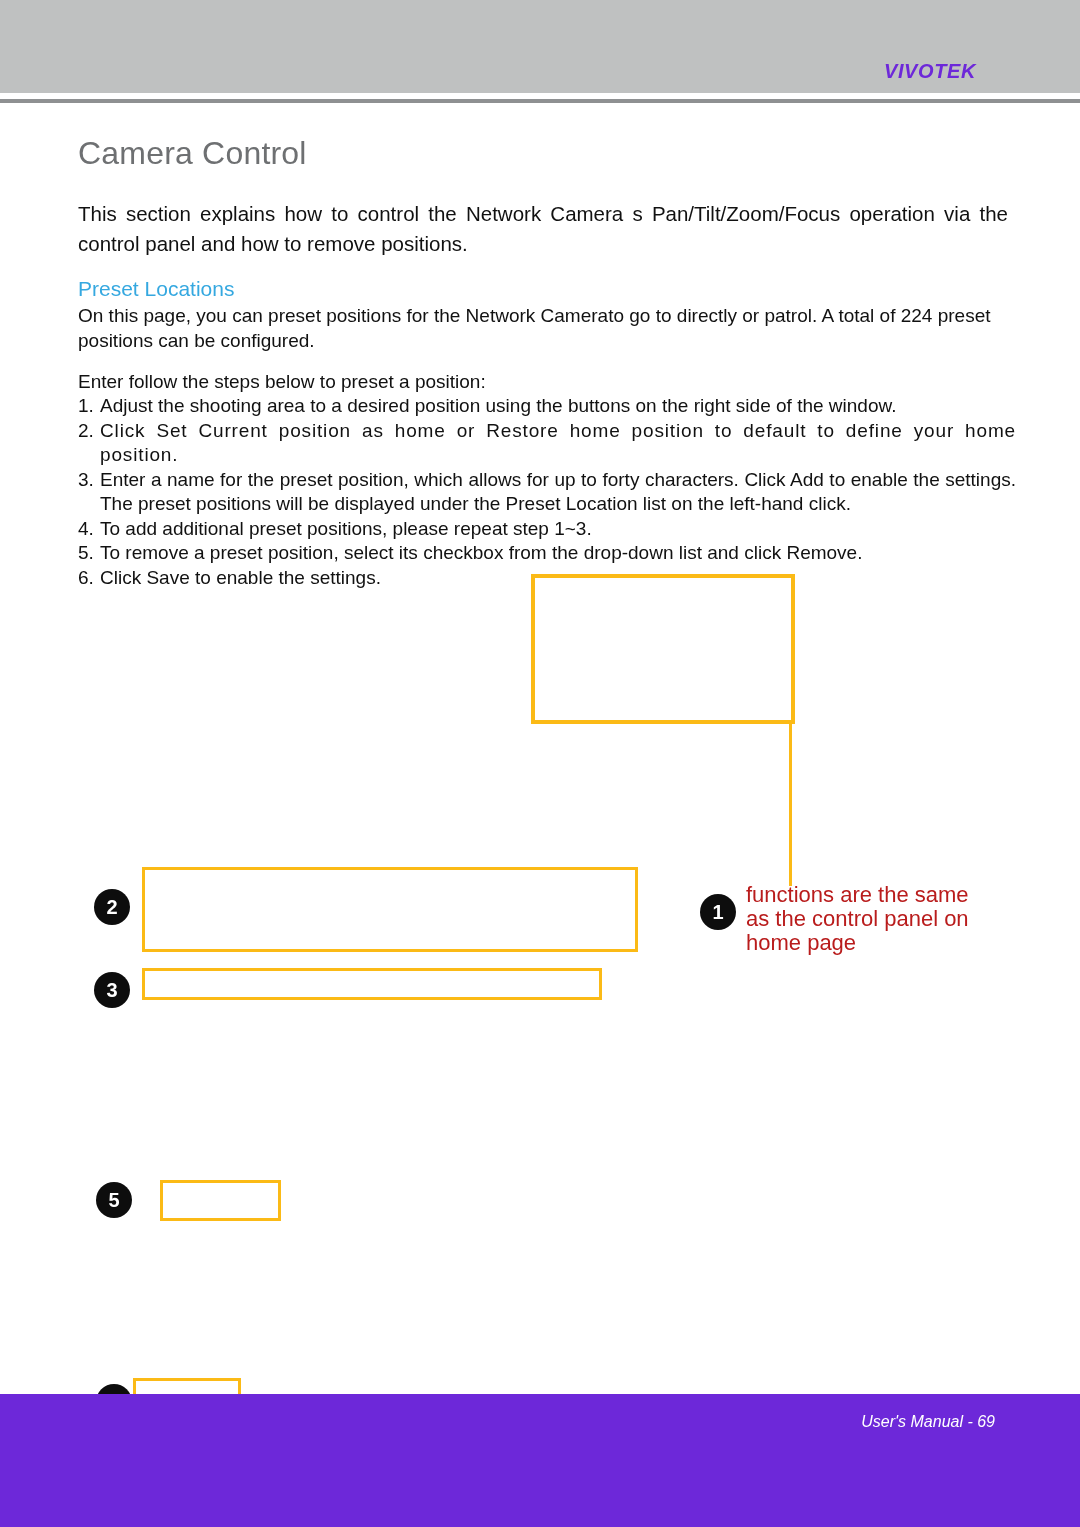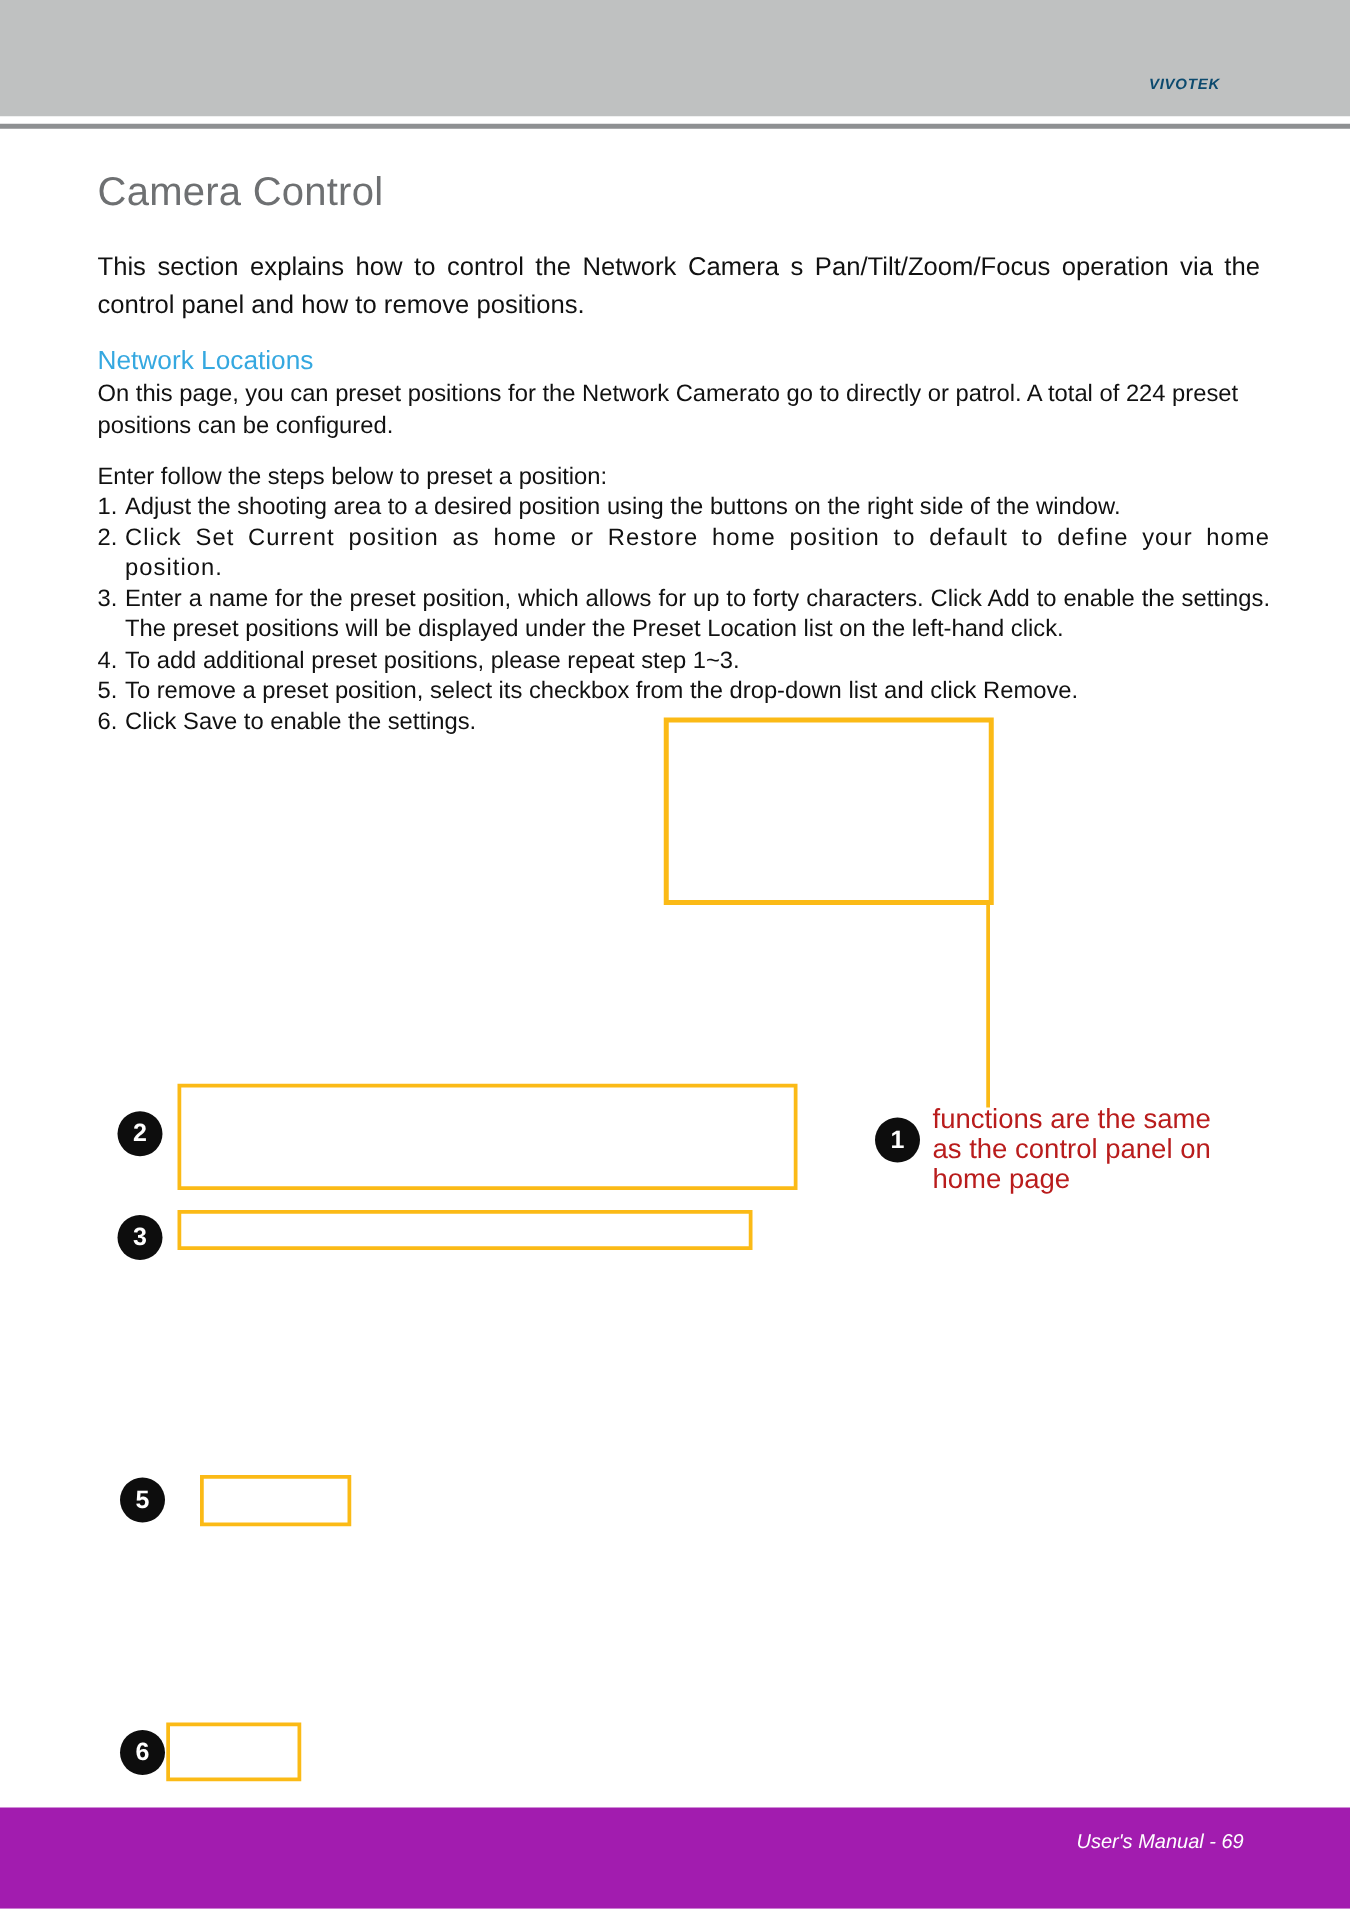--- a/index.html
+++ b/index.html
@@ -21,24 +21,24 @@
     left: 0;
     top: 0;
     width: 1080px;
     height: 93px;
     background: #bfc1c1;
   }
   .brand {
     position: absolute;
     right: 104px;
     top: 61px;
-    font-size: 12px;
+    font-size: 20px;
     font-weight: bold;
     font-style: italic;
-    color: #0c4a6e;
+    color: #6d28d9;
     letter-spacing: 0.6px;
     line-height: 1;
   }
   .header-rule {
     position: absolute;
     left: 0;
     top: 99px;
     width: 1080px;
     height: 4px;
     background: #8e9092;
@@ -180,22 +180,22 @@
     color: #b91c1c;
     line-height: 24px;
   }
 
   
   .footer-bar {
     position: absolute;
     left: 0;
     bottom: 0;
     width: 1080px;
-    height: 81px;
-    background: #a21caf;
+    height: 133px;
+    background: #6d28d9;
   }
   .footer-text {
     position: absolute;
     right: 85px;
     top: 20px;
     font-size: 16px;
     font-style: italic;
     color: #ffffff;
     line-height: 1;
     white-space: nowrap;
@@ -206,21 +206,21 @@
 
 <div class="header-bar">
   <div class="brand">VIVOTEK</div>
 </div>
 <div class="header-rule"></div>
 
 <div class="page-title">Camera Control</div>
 
 <div class="intro">This section explains how to control the Network Camera s Pan/Tilt/Zoom/Focus operation via the control panel and how to remove positions.</div>
 
-<div class="section-head">Network Locations</div>
+<div class="section-head">Preset Locations</div>
 <div class="section-body">On this page, you can preset positions for the Network Camerato go to directly or patrol. A total of 224 preset positions can be configured.</div>
 
 <div class="steps-intro">Enter follow the steps below to preset a position:</div>
 
 <div class="steps">
   <div class="step">
     <span class="step-num">1.</span>
     <span class="step-txt">Adjust the shooting area to a desired position using the buttons on the right side of the window.</span>
   </div>
   <div class="step justified spaced">

